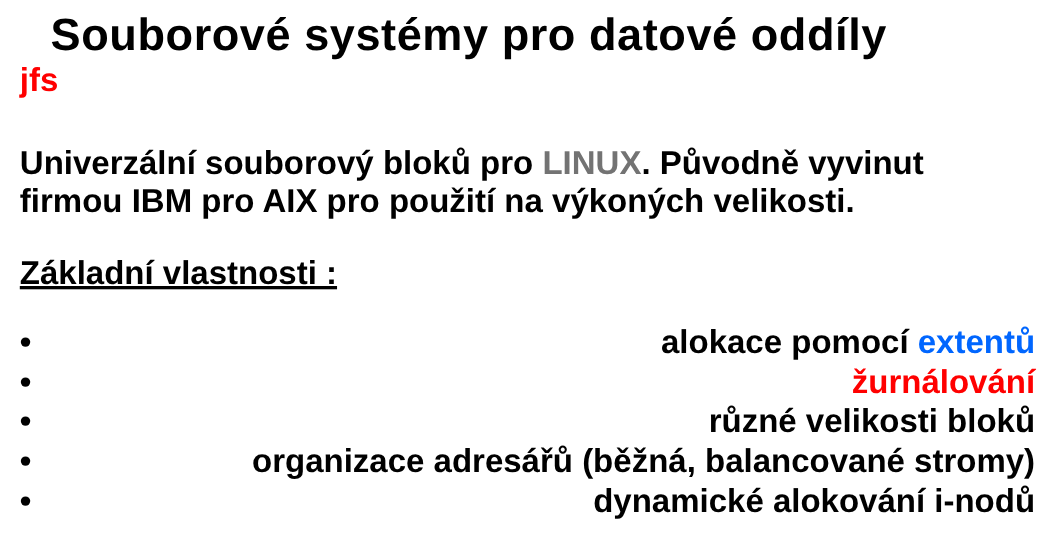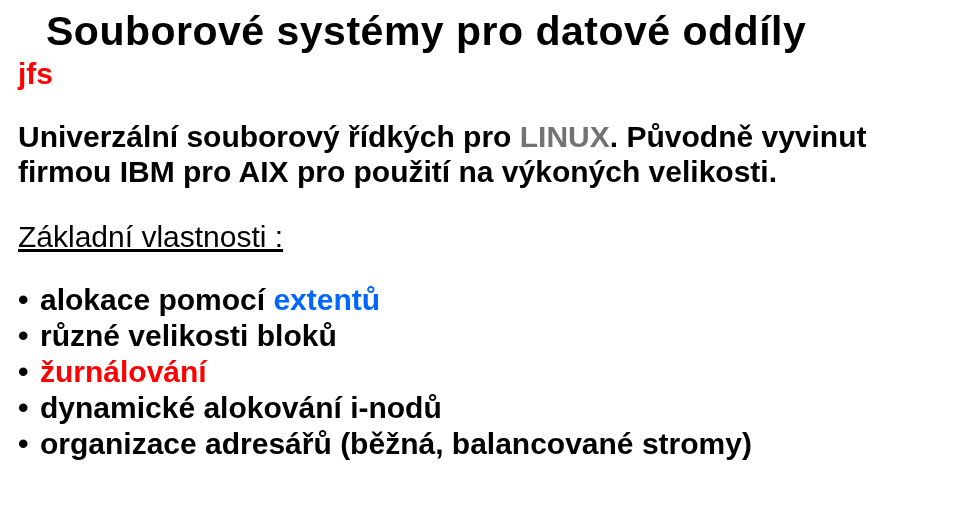--- a/index.html
+++ b/index.html
@@ -20,49 +20,50 @@
       font-weight: bold;
       color: #000000;
       margin-left: 28px;
       margin-bottom: 2px;
       letter-spacing: 0.5px;
     }
     .subtitle-red {
       font-size: 30px;
       font-weight: bold;
       color: #ff0000;
-      margin-bottom: 28px;
+      margin-bottom: 40px;
     }
     .paragraph {
       font-size: 30px;
       font-weight: bold;
       color: #000000;
       line-height: 1.18;
       margin-bottom: 30px;
     }
     .paragraph .red {
       color: #737373;
     }
     .section-header {
       font-size: 30px;
-      font-weight: normal;
+      font-weight: bold;
       color: #000000;
       text-decoration: underline;
       margin-bottom: 28px;
     }
     .bullet-list {
       list-style: none;
       font-size: 30px;
       font-weight: bold;
       color: #000000;
       line-height: 1.2;
     }
     .bullet-list li {
       padding-left: 22px;
       position: relative;
+      text-align: right;
     }
     .bullet-list li::before {
       content: "•";
       position: absolute;
       left: 0;
       top: 0;
     }
     .blue {
       color: #0066ff;
     }
@@ -70,34 +71,34 @@
       color: #ff0000;
     }
   </style>
 </head>
 <body>
 
 <div class="title">Souborové systémy pro datové oddíly</div>
 <div class="subtitle-red">jfs</div>
 
 <div class="paragraph">
-  <span>Univerzální souborový řídkých pro </span><span class="red">LINUX</span><span>. Původně vyvinut firmou IBM pro AIX pro použití na výkoných velikosti.</span>
+  <span>Univerzální souborový bloků pro </span><span class="red">LINUX</span><span>. Původně vyvinut firmou IBM pro AIX pro použití na výkoných velikosti.</span>
 </div>
 
 <div class="section-header">Základní vlastnosti :</div>
 
 <ul class="bullet-list">
   <li>
     <span>alokace pomocí </span><span class="blue">extentů</span><span></span>
   </li>
   <li>
+    <span></span><span class="red">žurnálování</span><span></span>
+  </li>
+  <li>
     <span>různé velikosti bloků</span><span></span><span></span>
   </li>
   <li>
-    <span></span><span class="red">žurnálování</span><span></span>
+    <span>organizace adresářů (běžná, balancované stromy)</span><span></span><span></span>
   </li>
   <li>
     <span>dynamické alokování i-nodů</span><span></span><span></span>
   </li>
-  <li>
-    <span>organizace adresářů (běžná, balancované stromy)</span><span></span><span></span>
-  </li>
 </ul>
 
 </body></html>

